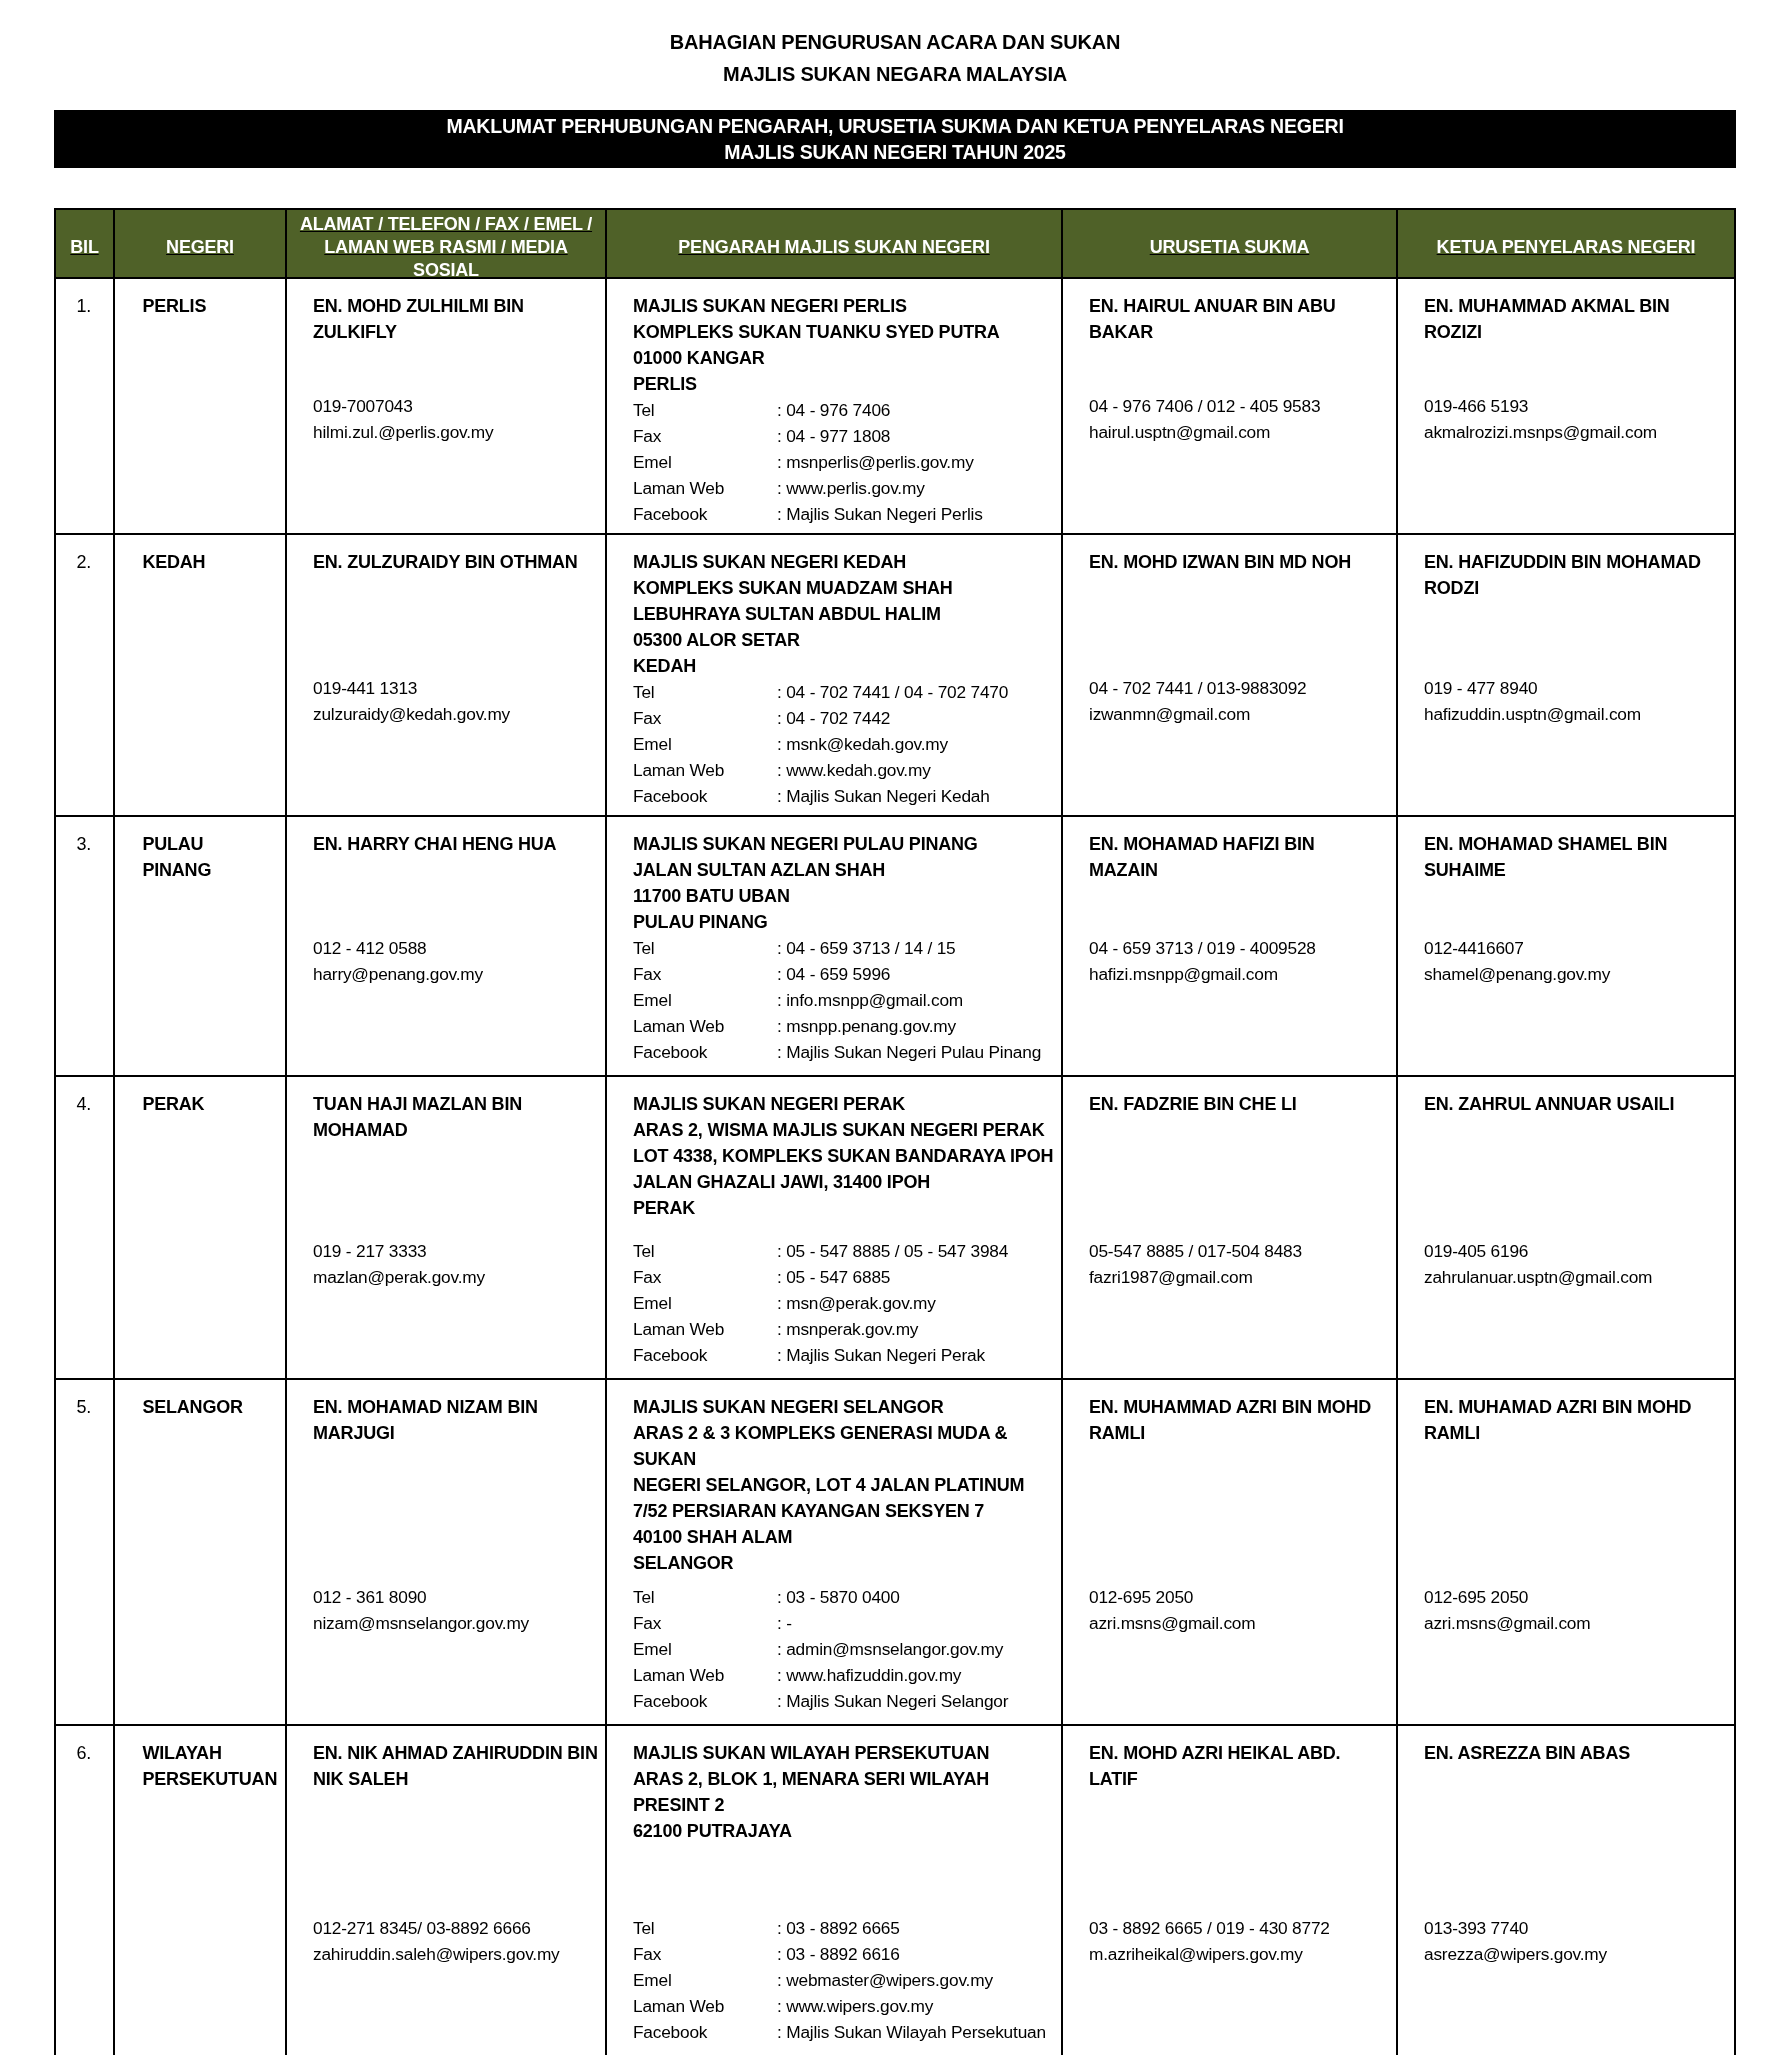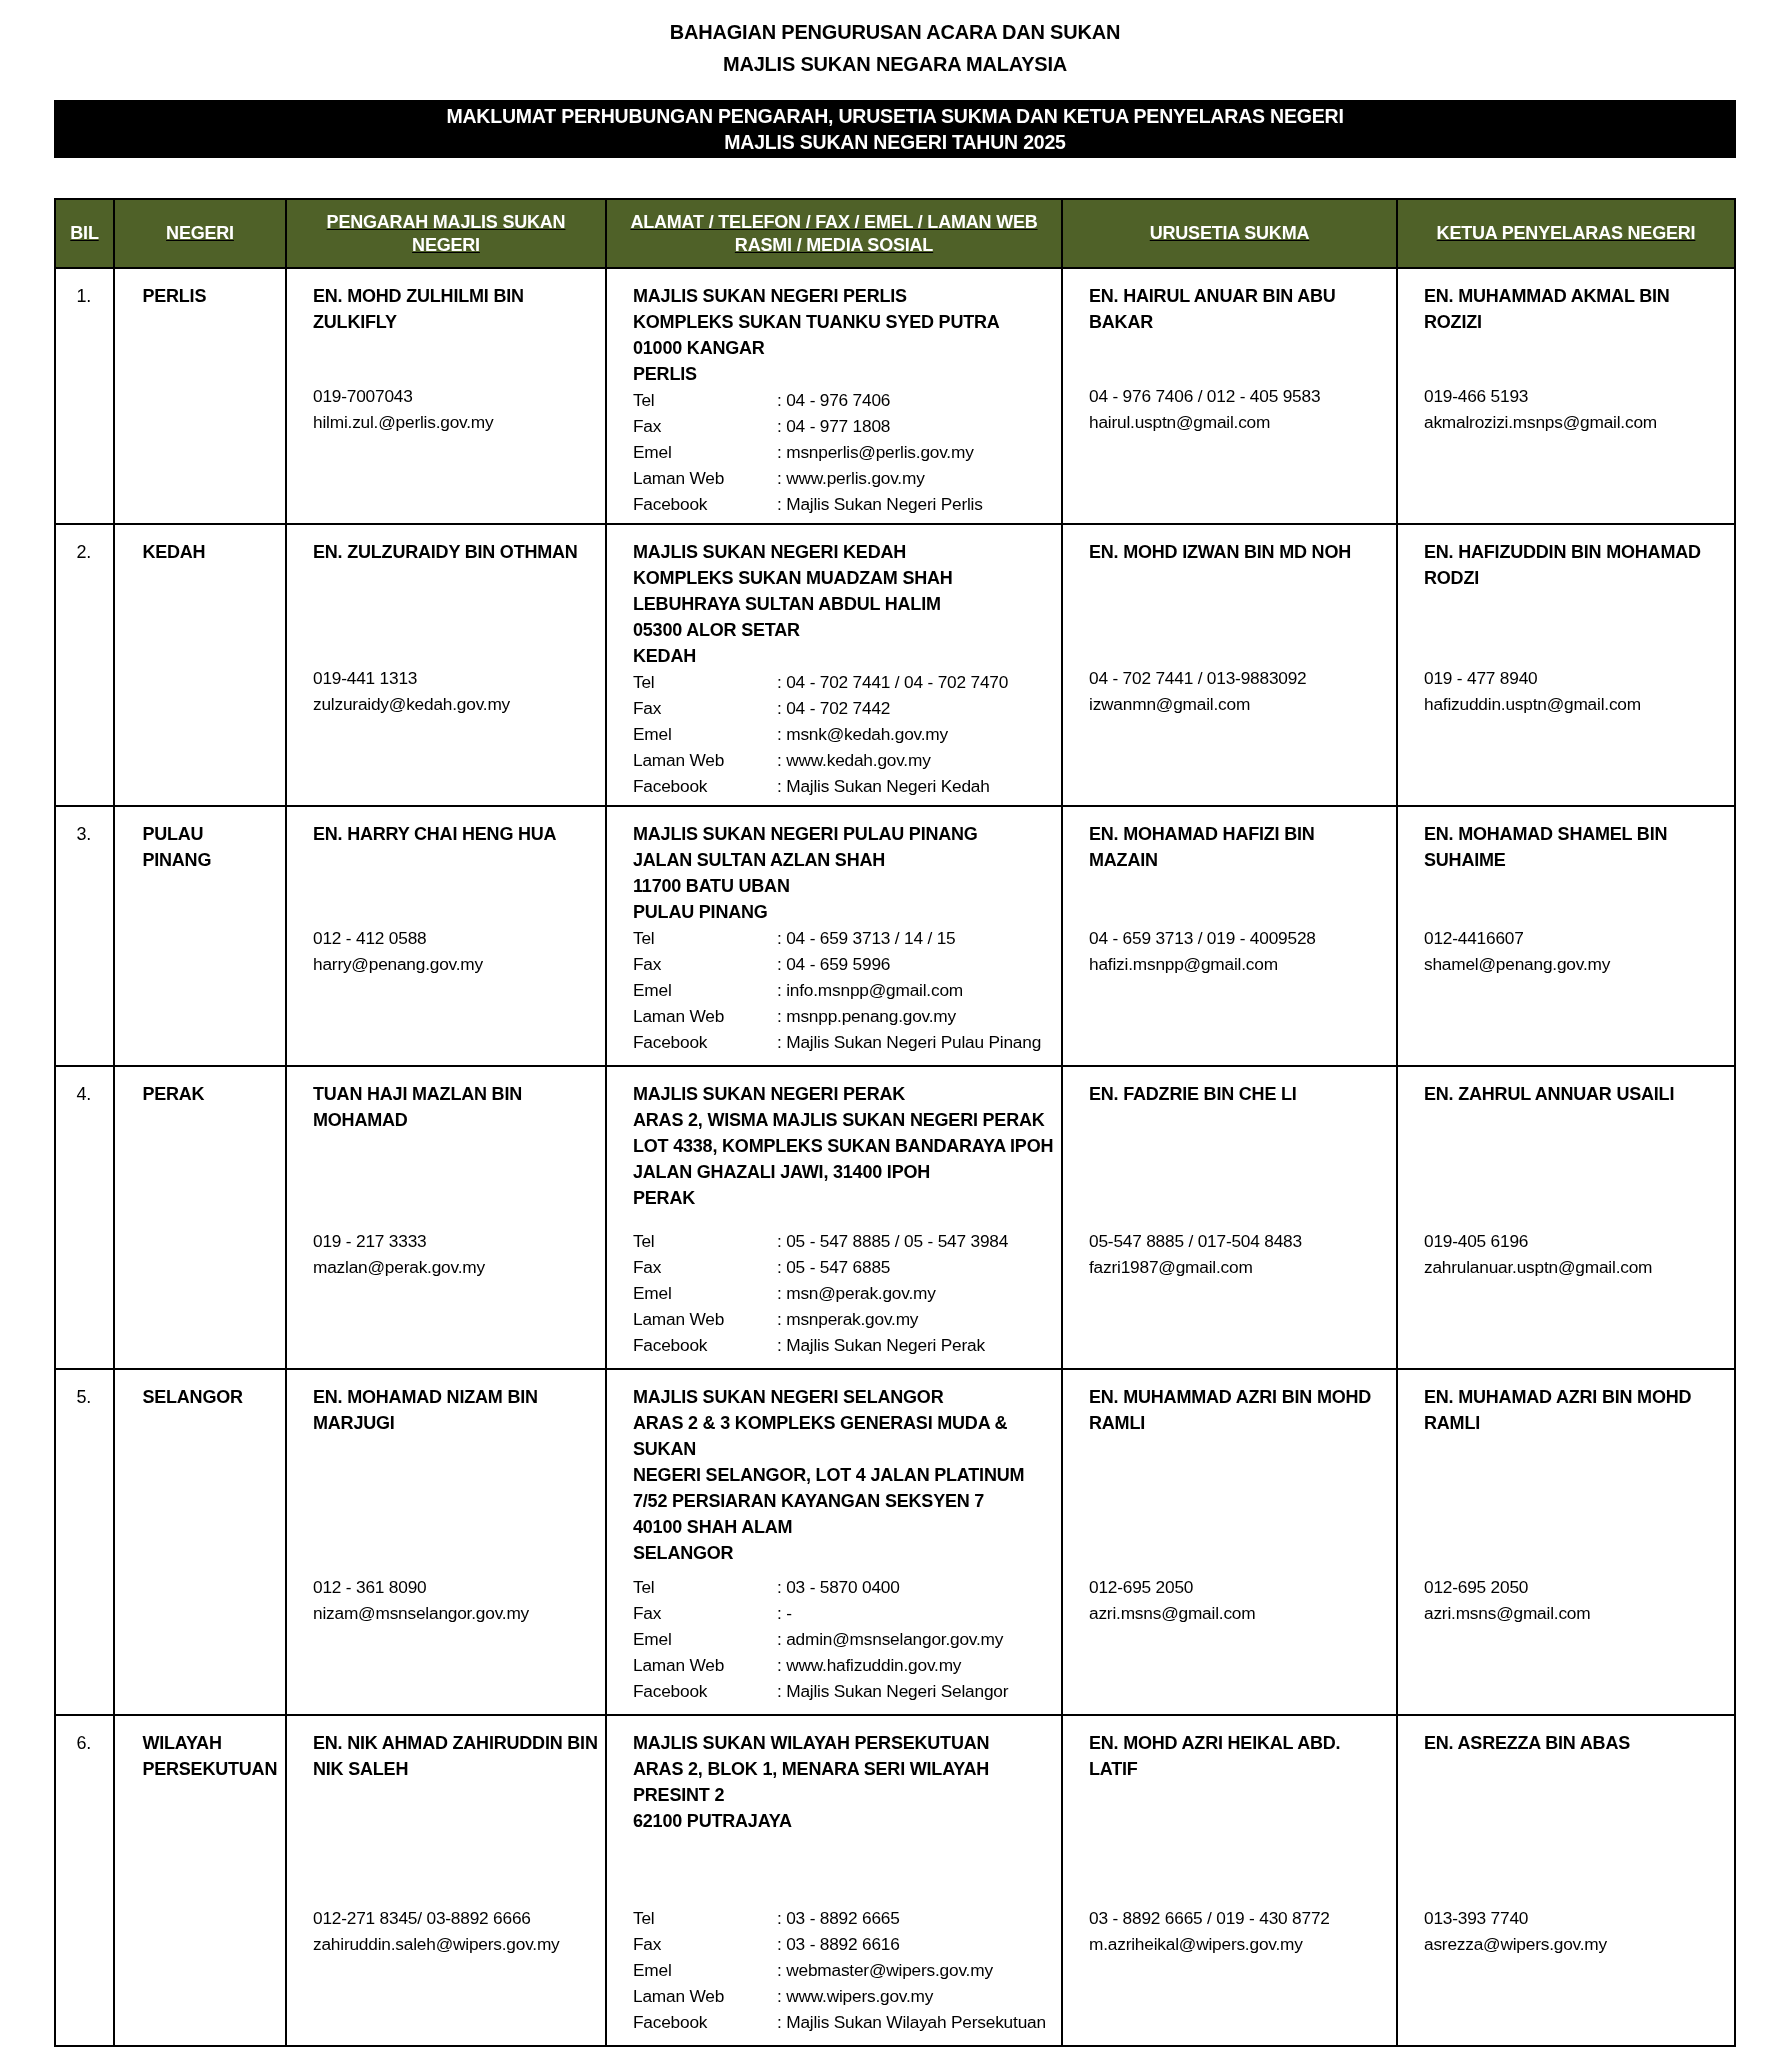--- a/index.html
+++ b/index.html
@@ -3,21 +3,21 @@
 <meta charset="utf-8">
 <style>
   * { margin:0; padding:0; box-sizing:border-box; }
   html,body { background:#ffffff; }
   body {
     width:1790px; height:2056px;
     font-family:"Liberation Sans","DejaVu Sans",sans-serif;
     color:#000; letter-spacing:-0.2px;
     position:relative;
   }
-  .doc-title { margin-top:16px; text-align:center; font-weight:bold; font-size:20px; line-height:32px; }
+  .doc-title { margin-top:26px; text-align:center; font-weight:bold; font-size:20px; line-height:32px; }
   .banner {
     margin:20px 0 0 54px; width:1682px; height:58px;
     background:var(--banner-bg,#000);
     color:#fff; font-weight:bold; font-size:19.5px; line-height:26px;
     text-align:center; display:flex; flex-direction:column; justify-content:center;
   }
   .ctable {
     margin:40px 0 0 54px; width:1682px;
     border:2.9px solid #000;
   }
@@ -64,22 +64,22 @@
 
 <div class="banner">
   <div>MAKLUMAT PERHUBUNGAN PENGARAH, URUSETIA SUKMA DAN KETUA PENYELARAS NEGERI</div>
   <div>MAJLIS SUKAN NEGERI TAHUN 2025</div>
 </div>
 
 <div class="ctable">
   <div class="thead">
     <div class="th">BIL</div>
     <div class="th">NEGERI</div>
+    <div class="th">ALAMAT /  TELEFON / FAX / EMEL / LAMAN WEB RASMI / MEDIA SOSIAL</div>
     <div class="th">PENGARAH MAJLIS SUKAN NEGERI</div>
-    <div class="th">ALAMAT /  TELEFON / FAX / EMEL / LAMAN WEB RASMI / MEDIA SOSIAL</div>
     <div class="th">URUSETIA SUKMA</div>
     <div class="th">KETUA PENYELARAS NEGERI</div>
   </div>
   <div id="table-body">
   <div class="trow" style="height: 256px;">
     <div class="cell c-bil">
       <span class="b" style="font-weight:normal;">1.</span>
     </div>
     <div class="cell c-negeri">
       <span class="b pre">PERLIS</span>

